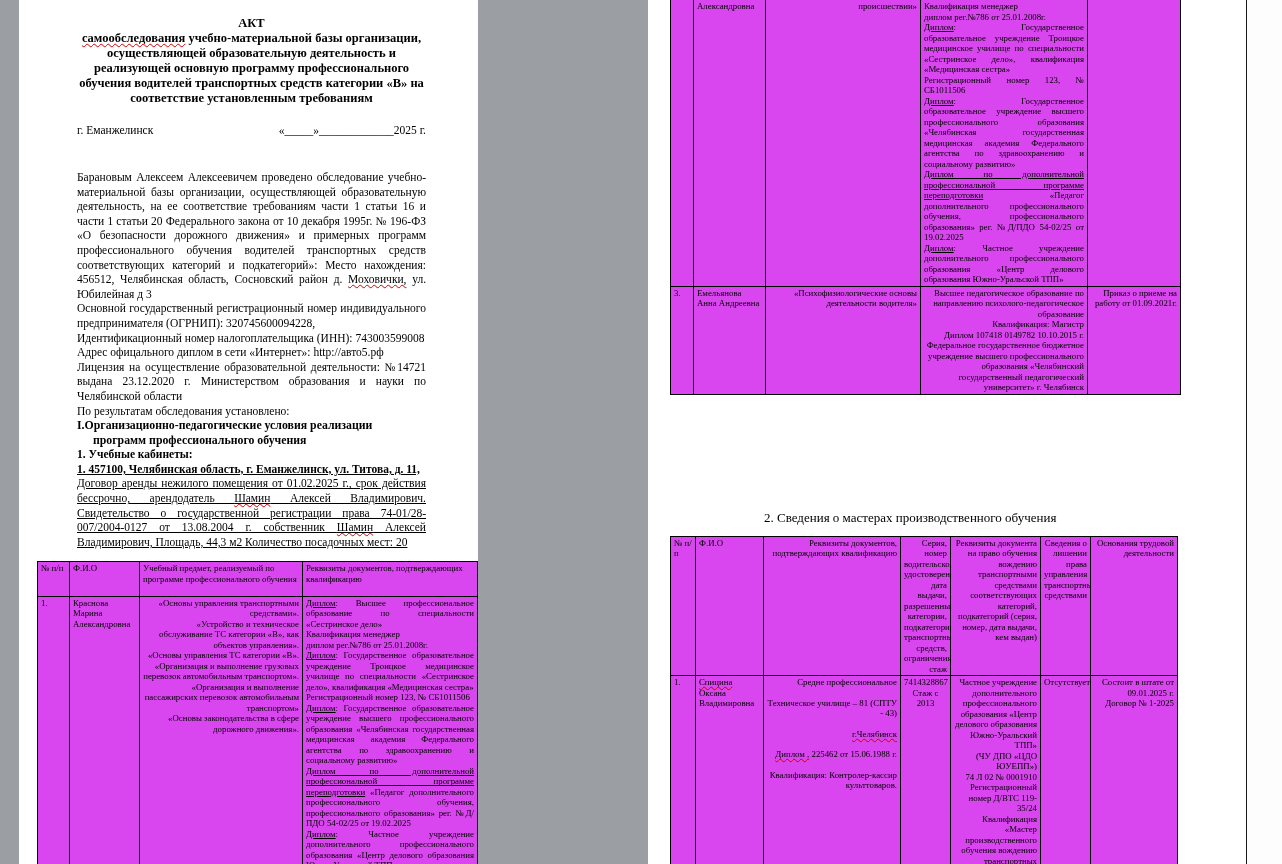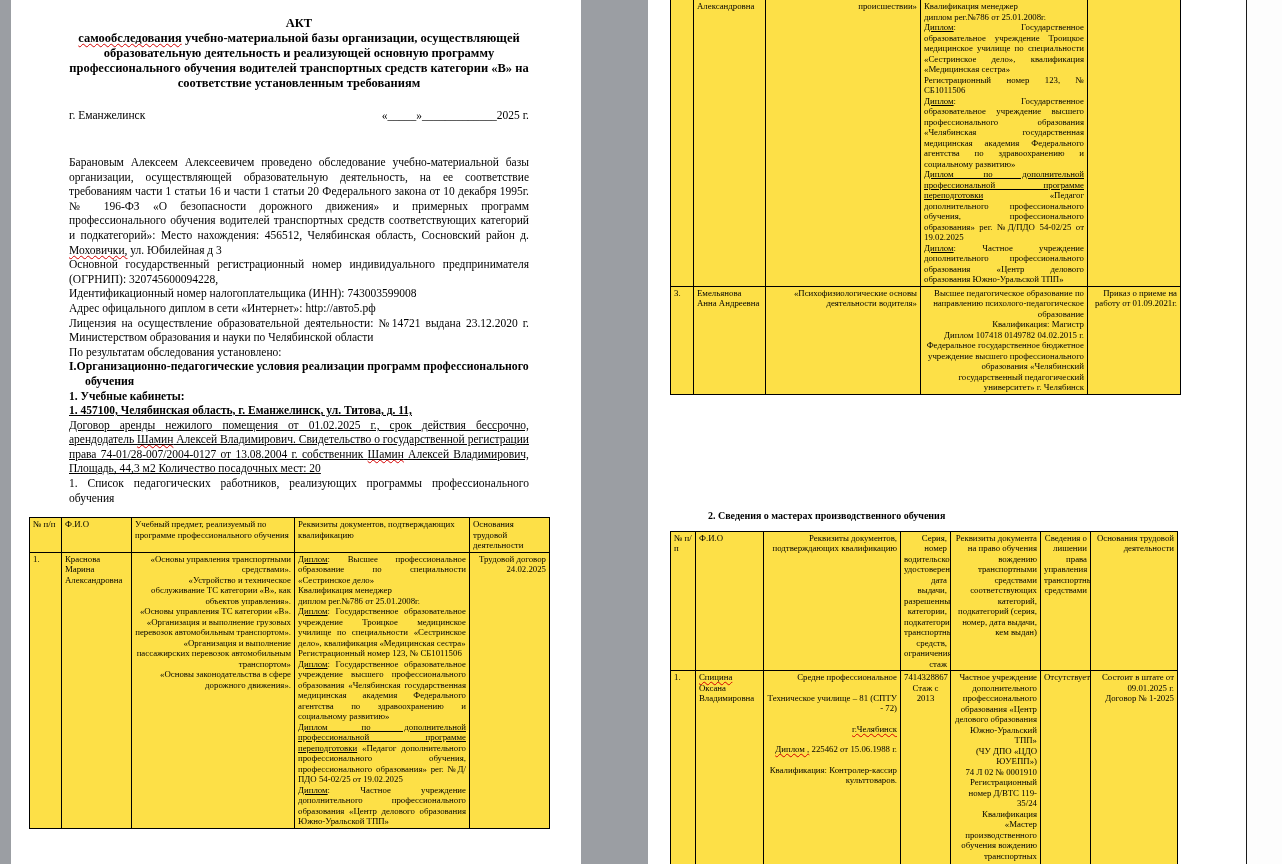--- a/index.html
+++ b/index.html
@@ -2,43 +2,43 @@
 <html><head>
 <meta charset="utf-8">
 <style>
   html,body{margin:0;padding:0;}
   body{
     width:1282px;height:864px;position:relative;overflow:hidden;
     background:#9b9ea3;
     font-family:"Liberation Serif", serif;color:#000;
   }
   .page{position:absolute;top:0;height:864px;background:#fff;overflow:hidden;}
-  .page-left{left:11px;width:570px;}
+  .page-left{left:19px;width:459px;}
   .page-right{left:648px;width:598px;}
   .right-rail{position:absolute;top:0;left:1246px;width:36px;height:864px;background:#fdfdfd;border-left:1px solid #1a1a1a;}
   .content{margin:0 52px 0 58px;}
   .title-block{padding-top:16px;font-weight:bold;font-size:12.5px;line-height:15px;text-align:center;}
   .meta-row{display:flex;justify-content:space-between;margin-top:18px;font-size:11.5px;}
   .doc-body{margin-top:34px;font-size:11.5px;line-height:14.6px;text-align:justify;}
   .doc-body p{margin:0;}
   .b{font-weight:bold;}
   .u{text-decoration:underline;}
   .sq{text-decoration-line:underline;text-decoration-style:wavy;text-decoration-color:#d40000;text-decoration-thickness:1px;text-decoration-skip-ink:none;}
   .h1{font-weight:bold;font-size:11.8px;line-height:14.6px;padding-left:16px;text-indent:-16px;text-align:left;}
   .line{font-size:11.5px;line-height:14.6px;}
   .sec2{margin-top:32px;}
-  table{border-collapse:collapse;table-layout:fixed;font-size:8.8px;line-height:10.5px;background:#fde047;font-family:Liberation Serif, serif;}
+  table{border-collapse:collapse;table-layout:fixed;font-size:8.8px;line-height:10.5px;background:#d946ef;font-family:Liberation Serif, serif;}
   td,th{border:1px solid #000;vertical-align:top;padding:1px 3px;font-weight:normal;text-align:left;overflow:hidden;}
   .t1{margin-left:-40px;margin-top:12px;width:520px;}
   .center{text-align:right;}
   .pre{white-space:pre-line;}
   .qpar{text-align:justify;}
   .cont-table{margin-left:22px;width:510px;}
   .cont-table tr:first-child td{border-top:none;}
-  .sec-heading2{margin-top:115px;margin-left:60px;font-size:10px;font-weight:bold;}
+  .sec-heading2{margin-top:115px;margin-left:116px;font-size:13px;}
   .t2{margin-left:22px;margin-top:10px;width:507px;}
   .gap-b{margin-bottom:10px;}
   .lic{text-align:center;}
 </style>
 </head>
 <body>
 
 <div class="page page-left">
   <div class="content">
     <div class="title-block">
@@ -55,21 +55,20 @@
       <p><span>Барановым Алексеем Алексеевичем проведено обследование учебно-материальной базы организации, осуществляющей образовательную деятельность, на ее соответствие требованиям части 1 статьи 16 и части 1 статьи 20 Федерального закона от 10 декабря 1995г. № 196-ФЗ «О безопасности дорожного движения» и примерных программ профессионального обучения водителей транспортных средств соответствующих категорий и подкатегорий»: Место нахождения: 456512, Челябинская область, Сосновский район д. </span><span class="sq">Моховички,</span><span> ул. Юбилейная д 3</span></p>
       <p>Основной государственный регистрационный номер индивидуального предпринимателя (ОГРНИП): 320745600094228,</p>
       <p>Идентификационный номер налогоплательщика (ИНН): 743003599008</p>
       <p>Адрес офицального диплом в сети «Интернет»: http://авто5.рф</p>
       <p>Лицензия на осуществление образовательной деятельности: №14721 выдана 23.12.2020 г. Министерством образования и науки по Челябинской области</p>
       <p>По результатам обследования установлено:</p>
       <div class="h1">I.Организационно-педагогические условия реализации программ профессионального обучения</div>
       <div class="line b">1.   Учебные кабинеты:</div>
       <div class="line b u">1.      457100, Челябинская область, г. Еманжелинск, ул. Титова, д. 11,</div>
       <div class="line u" style="text-align:justify;"><span>Договор аренды нежилого помещения от 01.02.2025 г., срок действия бессрочно, арендодатель </span><span class="sq">Шамин</span><span> Алексей Владимирович.   Свидетельство о государственной регистрации права 74-01/28-007/2004-0127 от 13.08.2004 г. собственник </span><span class="sq">Шамин</span><span> Алексей Владимирович, Площадь, 44,3 м2 Количество посадочных мест: 20</span></div>
-      <div class="line">1. Список педагогических работников, реализующих программы профессионального обучения</div>
     </div>
 
     <table class="t1">
       <colgroup>
           <col style="width:32px">
           <col style="width:70px">
           <col style="width:163px">
           <col style="width:175px">
           <col style="width:80px">
         </colgroup>
@@ -136,21 +135,21 @@
       </td>
       <td></td>
     </tr>
     <tr>
       <td>3.</td>
       <td class="pre">Емельянова
 Анна Андреевна</td>
       <td class="center">«Психофизиологические основы деятельности водителя»</td>
       <td class="pre center">Высшее педагогическое образование по направлению психолого-педагогическое образование
 Квалификация: Магистр
-Диплом 107418 0149782 04.02.2015 г.
+Диплом 107418 0149782 10.10.2015 г.
 Федеральное государственное бюджетное учреждение высшего профессионального образования «Челябинский государственный педагогический университет» г. Челябинск</td>
       <td class="center">Приказ о приеме на работу от 01.09.2021г.</td>
     </tr>
   </tbody>
     </table>
 
   <div class="sec-heading2">2.   Сведения о мастерах производственного обучения</div>
 
   <table class="t2">
     <colgroup>
@@ -171,21 +170,21 @@
       <th class="center">Реквизиты документа на право обучения вождению транспортными средствами соответствующих категорий, подкатегорий (серия, номер, дата выдачи, кем выдан)</th>
       <th class="center">Сведения о лишении права управления транспортными средствами</th>
       <th class="center">Основания трудовой деятельности</th>
     </tr>
     <tr>
       <td>1.</td>
       <td class="pre"><span class="sq">Спицина</span><span> Оксана
 Владимировна</span></td>
       <td class="center">
         <div class="gap-b">Средне профессиональное</div>
-        <div class="gap-b">Техническое училище – 81 (СПТУ - 72)</div>
+        <div class="gap-b">Техническое училище – 81 (СПТУ - 43)</div>
         <div class="gap-b"><span class="sq">г.Челябинск</span></div>
         <div class="gap-b"><span class="sq">Диплом ,</span><span> 225462 от 15.06.1988 г.</span></div>
         <div>Квалификация: Контролер-кассир культтоваров.</div>
       </td>
       <td class="pre lic">7414328867
 Стаж с 2013</td>
       <td class="pre center">Частное учреждение дополнительного профессионального образования «Центр делового образования Южно-Уральский ТПП»
 (ЧУ ДПО «ЦДО ЮУЕПП»)
 74 Л 02 № 0001910
 Регистрационный номер Д/ВТС 119-35/24

